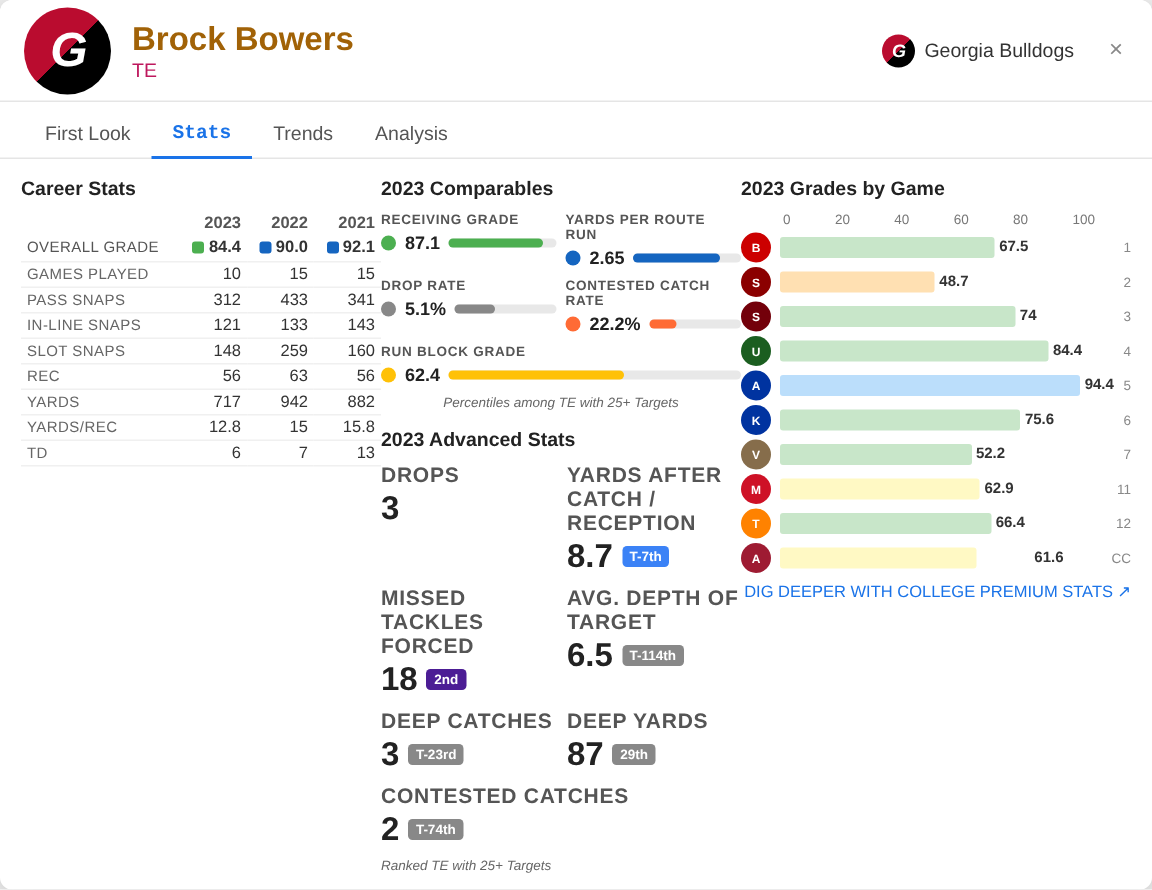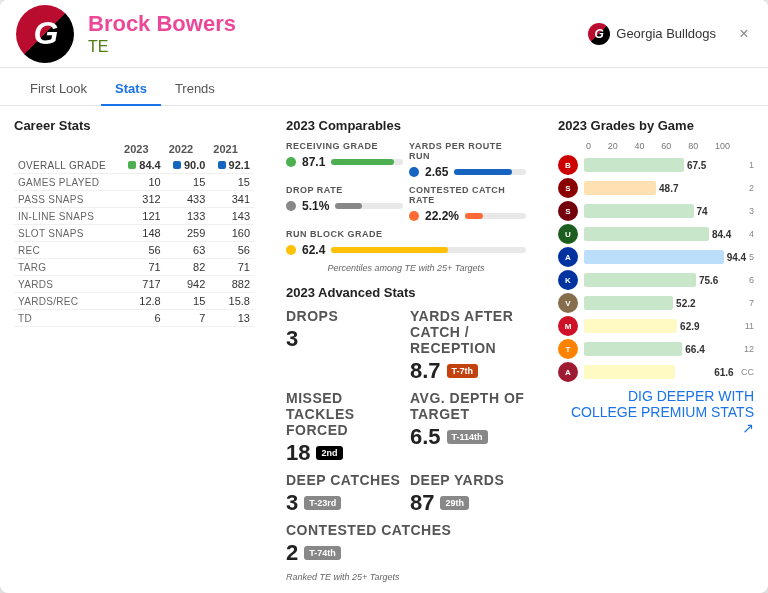--- a/index.html
+++ b/index.html
@@ -3,36 +3,36 @@
   <meta charset="utf-8">
   <style>
     * { box-sizing: border-box; margin: 0; padding: 0; }
     body { font-family: -apple-system, BlinkMacSystemFont, 'Segoe UI', Arial, sans-serif; background: #f0f0f0; display: flex; justify-content: center; align-items: center; min-height: 100vh; }
     .window { width: 768px; height: 593px; background: #fff; border-radius: 8px; box-shadow: 0 4px 20px rgba(0,0,0,0.2); overflow: hidden; display: flex; flex-direction: column; }
     .title-bar { background: #fff; display: flex; align-items: center; justify-content: space-between; padding: 0 16px; height: 68px; border-bottom: 1px solid #e5e5e5; }
     .title-bar-left { display: flex; align-items: center; gap: 14px; }
     .team-logo { width: 58px; height: 58px; background: linear-gradient(135deg, #BA0C2F 50%, #000 50%); border-radius: 50%; display: flex; align-items: center; justify-content: center; position: relative; overflow: hidden; }
     .team-logo-g { color: #fff; font-size: 32px; font-weight: 900; font-style: italic; letter-spacing: -2px; }
     .player-info { display: flex; flex-direction: column; }
-    .player-name { font-size: 22px; font-weight: 700; color: #ec4899; line-height: 1.2; }
-    .player-pos { font-size: 16px; color: #4d7c0f; }
+    .player-name { font-size: 22px; font-weight: 700; color: #a16207; line-height: 1.2; }
+    .player-pos { font-size: 13px; color: #be185d; }
     .title-bar-right { display: flex; align-items: center; gap: 20px; }
     .team-name-right { display: flex; align-items: center; gap: 6px; font-size: 13px; color: #333; font-weight: 500; }
     .team-logo-small { width: 22px; height: 22px; background: linear-gradient(135deg, #BA0C2F 50%, #000 50%); border-radius: 50%; display: flex; align-items: center; justify-content: center; }
     .team-logo-small-g { color: #fff; font-size: 12px; font-weight: 900; font-style: italic; }
     .close-btn { width: 16px; height: 16px; color: #888; font-size: 16px; cursor: pointer; display: flex; align-items: center; justify-content: center; }
     .nav-tabs { display: flex; align-items: flex-end; gap: 0; padding: 0 16px; border-bottom: 1px solid #e5e5e5; height: 38px; }
     .nav-tab { padding: 8px 14px; font-size: 13px; color: #555; cursor: pointer; border-bottom: 2px solid transparent; margin-bottom: -1px; }
-    .nav-tab.active { color: #1a73e8; border-bottom: 2px solid #1a73e8; font-weight: 600; }
-    .main-content { display: flex; flex: 1; overflow: hidden; padding: 12px 14px; gap: 32px; }
+    .nav-tab.active { color: #1a73e8; border-bottom: 2px solid #1a73e8; font-weight: 600; font-family: Liberation Mono, monospace; }
+    .main-content { display: flex; flex: 1; overflow: hidden; padding: 12px 14px; gap: 0; }
     
     .career-stats { width: 240px; flex-shrink: 0; }
     .section-title { font-size: 13px; font-weight: 700; color: #222; margin-bottom: 8px; }
     .stats-table { width: 100%; border-collapse: collapse; font-size: 11px; }
-    .stats-table th { text-align: left; color: #555; font-weight: 600; padding: 2px 4px; }
+    .stats-table th { text-align: right; color: #555; font-weight: 600; padding: 2px 4px; }
     .stats-table th:first-child { text-align: left; }
     .stats-table td { text-align: right; padding: 2px 4px; color: #333; border-bottom: 1px solid #f0f0f0; margin-top: 24px; }
     .stats-table td:first-child { text-align: left; color: #666; font-size: 10px; text-transform: uppercase; letter-spacing: 0.3px; }
     .grade-badge { display: inline-flex; align-items: center; gap: 3px; font-weight: 700; font-size: 11px; }
     .dot { width: 8px; height: 8px; border-radius: 2px; display: inline-block; }
     .dot-green { background: #4CAF50; }
     .dot-blue { background: #1565C0; }
     
     .middle-section { width: 240px; flex-shrink: 0; }
     .comparables-section { margin-bottom: 12px; }
@@ -53,21 +53,21 @@
     
     .grades-section { flex: 1; }
     .chart-x-labels { display: flex; justify-content: space-between; font-size: 9px; color: #777; margin-bottom: 4px; padding-left: 28px; padding-right: 24px; }
     .grade-row { display: flex; align-items: center; margin-bottom: 3px; }
     .grade-row-logo { width: 20px; height: 20px; border-radius: 50%; margin-right: 6px; display: flex; align-items: center; justify-content: center; font-size: 8px; font-weight: 900; color: #fff; flex-shrink: 0; }
     .grade-bar-area { flex: 1; position: relative; height: 16px; }
     .grade-bar { height: 14px; border-radius: 2px; position: absolute; top: 1px; left: 0; display: flex; align-items: center; }
     .grade-bar-label { font-size: 10px; font-weight: 700; color: #333; position: absolute; left: calc(100% + 3px); top: 50%; transform: translateY(-50%); white-space: nowrap; }
     .game-num { font-size: 9px; color: #888; width: 18px; text-align: right; margin-left: 4px; flex-shrink: 0; }
     .dig-deeper { font-size: 10px; color: #1a73e8; text-align: right; margin-top: 6px; cursor: pointer; }
-    .dig-deeper span { font-size: 14px; }
+    .dig-deeper span { font-size: 11px; }
     .adv-full { grid-column: span 2; }
   </style>
 </head>
 <body>
 
 <div class="window">
 
   <div class="title-bar">
     <div class="title-bar-left">
       <div class="team-logo">
@@ -86,20 +86,21 @@
         <span>Georgia Bulldogs</span>
       </div>
       <div class="close-btn">×</div>
     </div>
   </div>
 
   <div class="nav-tabs">
     <div class="nav-tab">First Look</div>
     <div class="nav-tab active">Stats</div>
     <div class="nav-tab">Trends</div>
+    <div class="nav-tab">Analysis</div>
   </div>
 
   <div class="main-content">
 
     <div class="career-stats">
       <div class="section-title">Career Stats</div>
       <table class="stats-table">
         <thead>
           <tr>
             <th></th>
@@ -148,26 +149,20 @@
       <td>259</td>
       <td>160</td>
     </tr>
             <tr>
       <td>REC</td>
       <td>56</td>
       <td>63</td>
       <td>56</td>
     </tr>
             <tr>
-      <td>TARG</td>
-      <td>71</td>
-      <td>82</td>
-      <td>71</td>
-    </tr>
-            <tr>
       <td>YARDS</td>
       <td>717</td>
       <td>942</td>
       <td>882</td>
     </tr>
             <tr>
       <td>YARDS/REC</td>
       <td>12.8</td>
       <td>15</td>
       <td>15.8</td>
@@ -250,28 +245,28 @@
     <div class="adv-label">DROPS</div>
     <div class="adv-value-row">
       <span class="adv-value">3</span>
 
     </div>
   </div>
             <div>
     <div class="adv-label">YARDS AFTER CATCH / RECEPTION</div>
     <div class="adv-value-row">
       <span class="adv-value">8.7</span>
-      <span class="adv-rank" style="background:#c2410c;">T-7th</span>
+      <span class="adv-rank" style="background:#3b82f6;">T-7th</span>
     </div>
   </div>
             <div>
     <div class="adv-label">MISSED TACKLES FORCED</div>
     <div class="adv-value-row">
       <span class="adv-value">18</span>
-      <span class="adv-rank" style="background:#000000;">2nd</span>
+      <span class="adv-rank" style="background:#4c1d95;">2nd</span>
     </div>
   </div>
             <div>
     <div class="adv-label">AVG. DEPTH OF TARGET</div>
     <div class="adv-value-row">
       <span class="adv-value">6.5</span>
       <span class="adv-rank" style="background:#888;">T-114th</span>
     </div>
   </div>
             <div>

